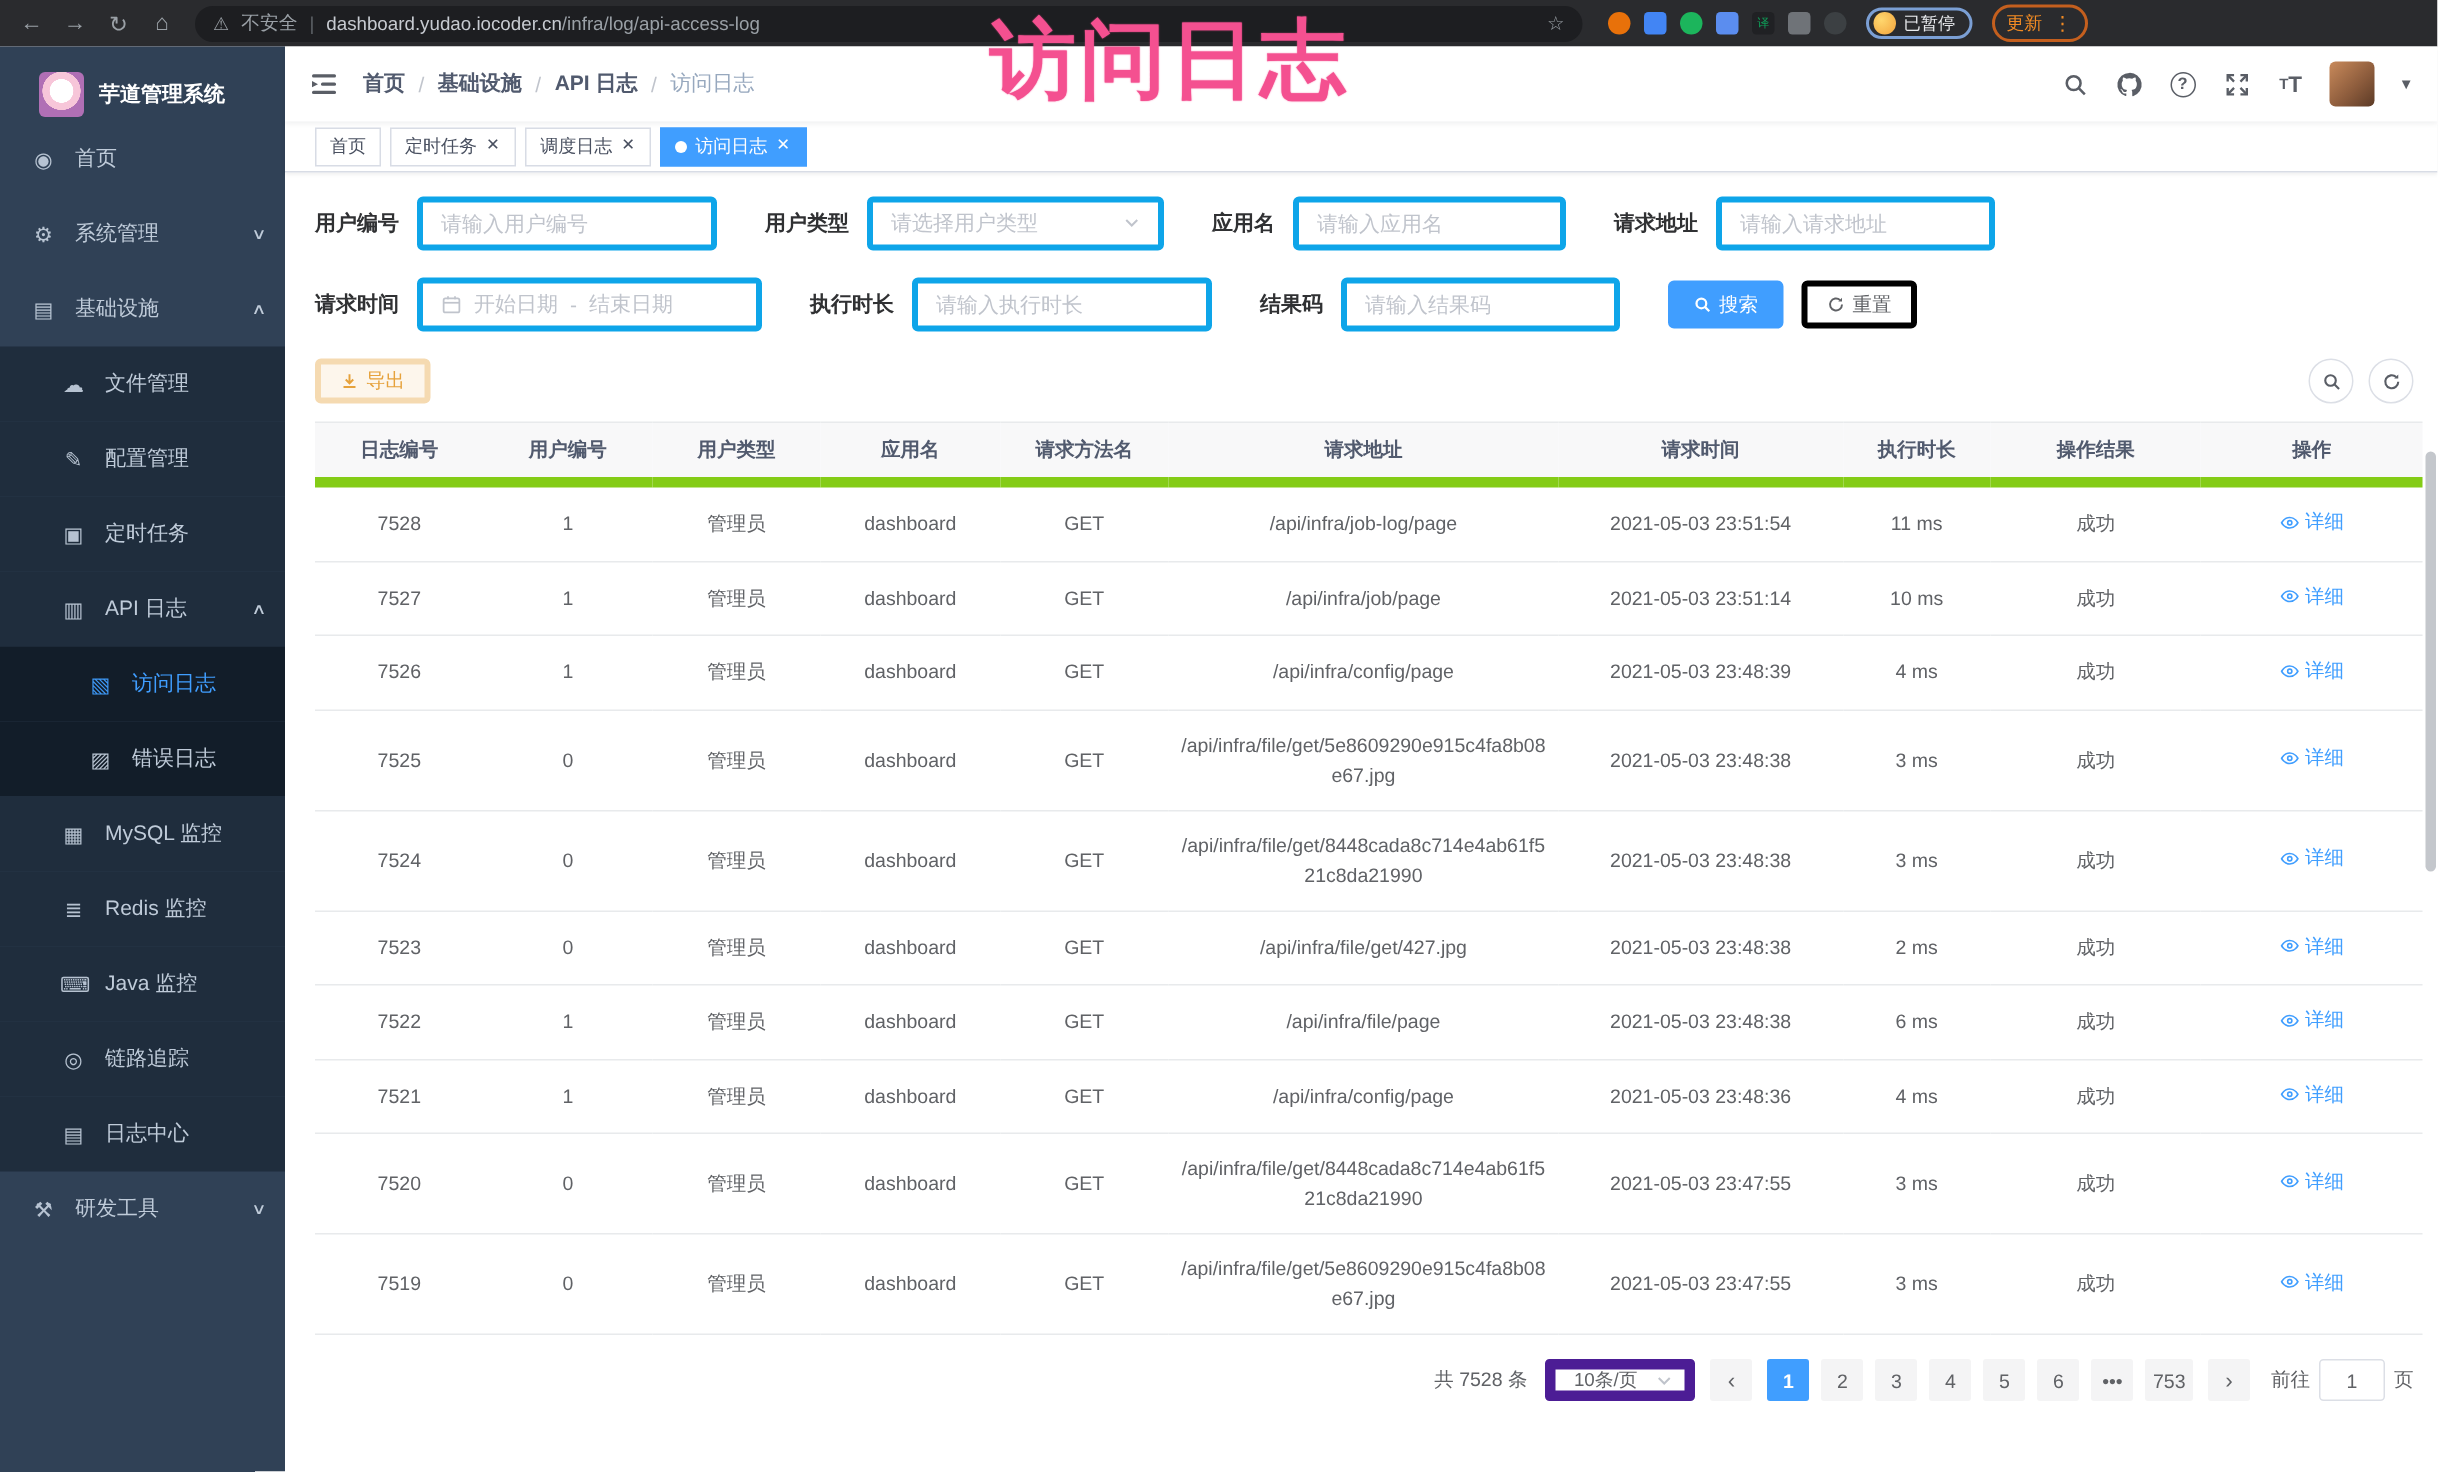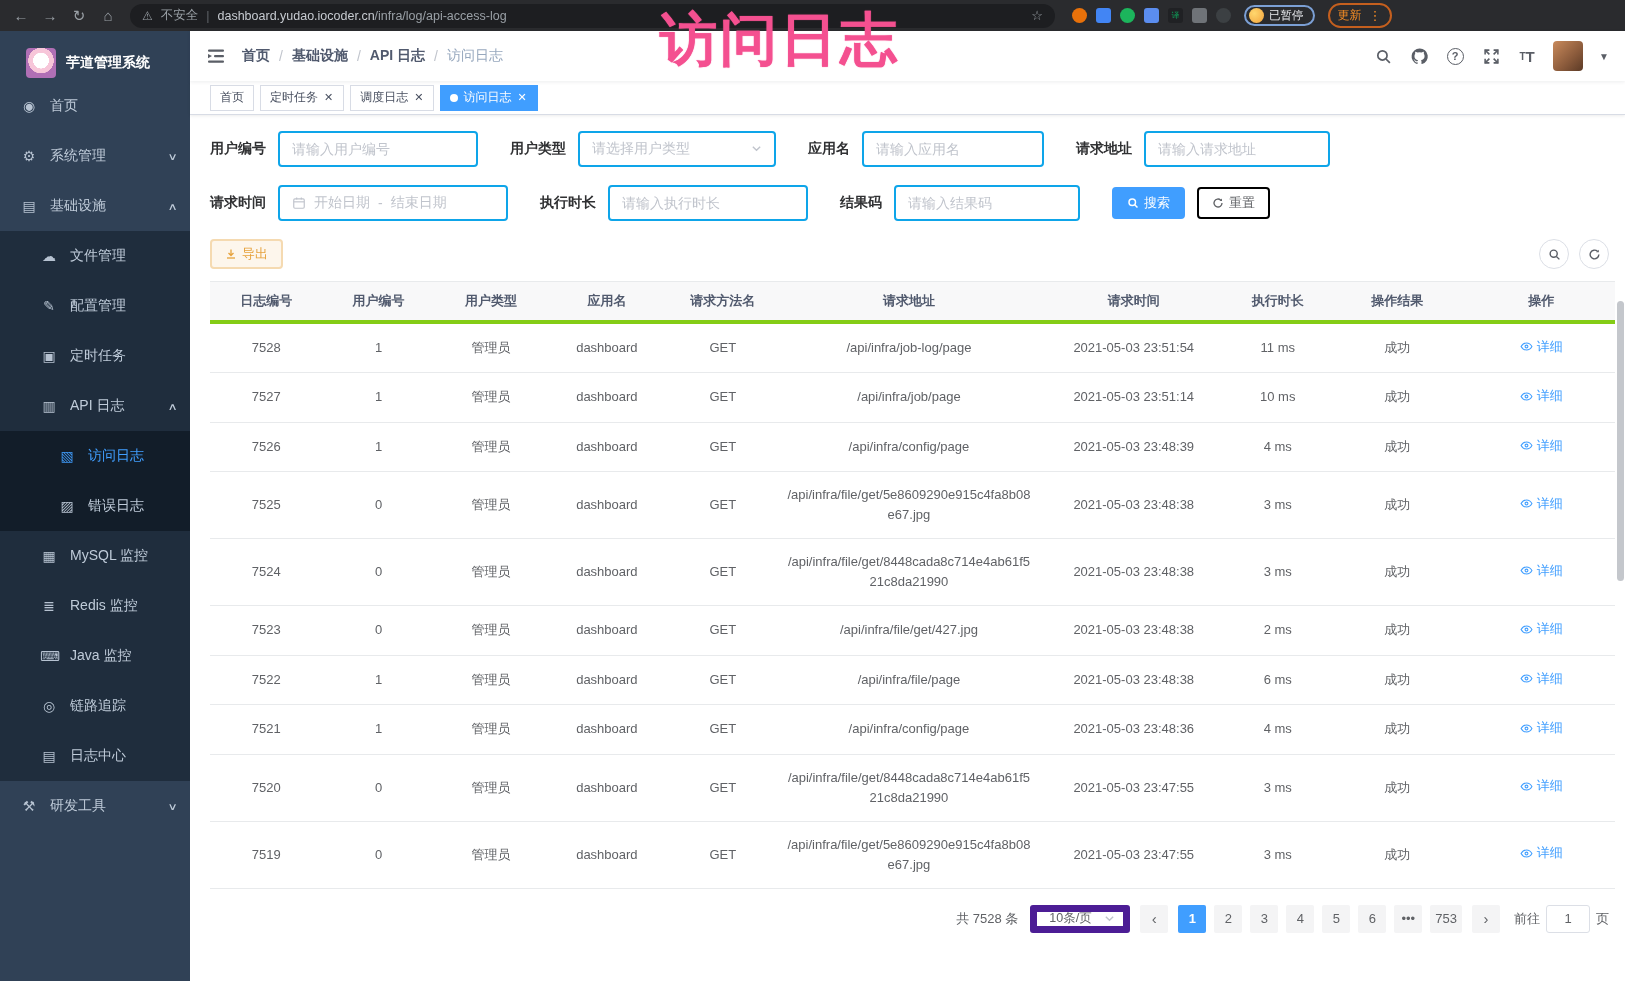--- a/index.html
+++ b/index.html
@@ -64,40 +64,40 @@
   .tag.active{background:#409eff;border-color:#409eff;color:#fff}
   .tag.active .dot{display:inline-block}
   .tag-close{font-size:11px;line-height:1;padding:1px;border-radius:50%}
 
   .content{flex:1;background:#fff;padding:16px 10px 0 20px;overflow:hidden}
 
   
   .f-row{display:flex;align-items:center;margin-bottom:18px;font-size:14px}
   .f-group{display:flex;align-items:center;margin-right:32px}
   .f-label{font-weight:700;color:#303133;margin-right:12px;white-space:nowrap}
-  .f-box{height:36px;border:2px solid #0ea5e9;border-radius:4px;background:#fff;display:flex;align-items:center;padding:0 12px;color:#c0c4cc}
+  .f-box{height:36px;border:4px solid #0ea5e9;border-radius:4px;background:#fff;display:flex;align-items:center;padding:0 12px;color:#c0c4cc}
   input.f-box{outline:none;font-size:14px;font-family:inherit}
   input.f-box::placeholder{color:#c0c4cc}
   .f-select{justify-content:space-between;cursor:pointer}
   .sel-caret{color:#c0c4cc;margin-left:8px;flex:none}
   .date-range{gap:8px;color:#c0c4cc}
   .cal-ic{flex:none;display:flex}
-  .btn{height:32px;border-radius:4px;border:2px solid #000000;background:#fff;display:inline-flex;align-items:center;gap:5px;padding:0 13px;font-size:13px;color:#606266;cursor:pointer;font-family:inherit}
+  .btn{height:32px;border-radius:4px;border:4px solid #000000;background:#fff;display:inline-flex;align-items:center;gap:5px;padding:0 13px;font-size:13px;color:#606266;cursor:pointer;font-family:inherit}
   .btn-primary{background:#409eff;border-color:#409eff;color:#fff}
   .btn-warn-plain{background:#fdf6ec;border-color:#f5dab1;color:#e6a23c;height:30px}
   .btn svg{flex:none}
 
   
   .toolbar{display:flex;align-items:flex-start;justify-content:space-between;margin:2px 0 12px}
   .tool-right{display:flex;gap:10px;margin-right:6px}
   .circle-btn{width:30px;height:30px;border-radius:50%;border:1px solid #dcdfe6;background:#fff;display:flex;align-items:center;justify-content:center;color:#5a5e66;cursor:pointer}
 
   
   table{width:100%;border-collapse:collapse;table-layout:fixed;font-size:13px;color:#606266}
-  thead th{background:#f8f8f9;color:#515a6e;font-weight:700;height:40px;border-top:1px solid #e8eaec;border-bottom:4px solid #84cc16;text-align:center;padding:0 4px}
+  thead th{background:#f8f8f9;color:#515a6e;font-weight:700;height:40px;border-top:1px solid #e8eaec;border-bottom:7px solid #84cc16;text-align:center;padding:0 4px}
   tbody td{border-bottom:1px solid #e8eaec;padding:13px 6px;text-align:center;word-break:break-all;line-height:20px;background:#fff}
   .detail-link{color:#409eff;cursor:pointer;display:inline-flex;align-items:center;gap:4px;white-space:nowrap}
 
   
   .pagination{display:flex;align-items:center;justify-content:flex-end;gap:10px;margin:16px 6px 20px 0;font-size:13px;color:#606266}
   .pg-total{margin-right:2px}
   .pg-size{width:100px;height:28px;border:7px solid #4c1d95;border-radius:3px;display:flex;align-items:center;justify-content:space-between;padding:0 8px 0 12px;color:#606266;cursor:pointer;font-size:12.5px}
   .pager{display:flex;align-items:center;gap:8px}
   .pg-btn{min-width:28px;height:28px;border:none;border-radius:2px;background:#f4f4f5;color:#606266;font-size:13px;display:flex;align-items:center;justify-content:center;cursor:pointer;padding:0 5px;font-family:inherit}
   .pg-btn.active{background:#409eff;color:#fff;font-weight:700}

